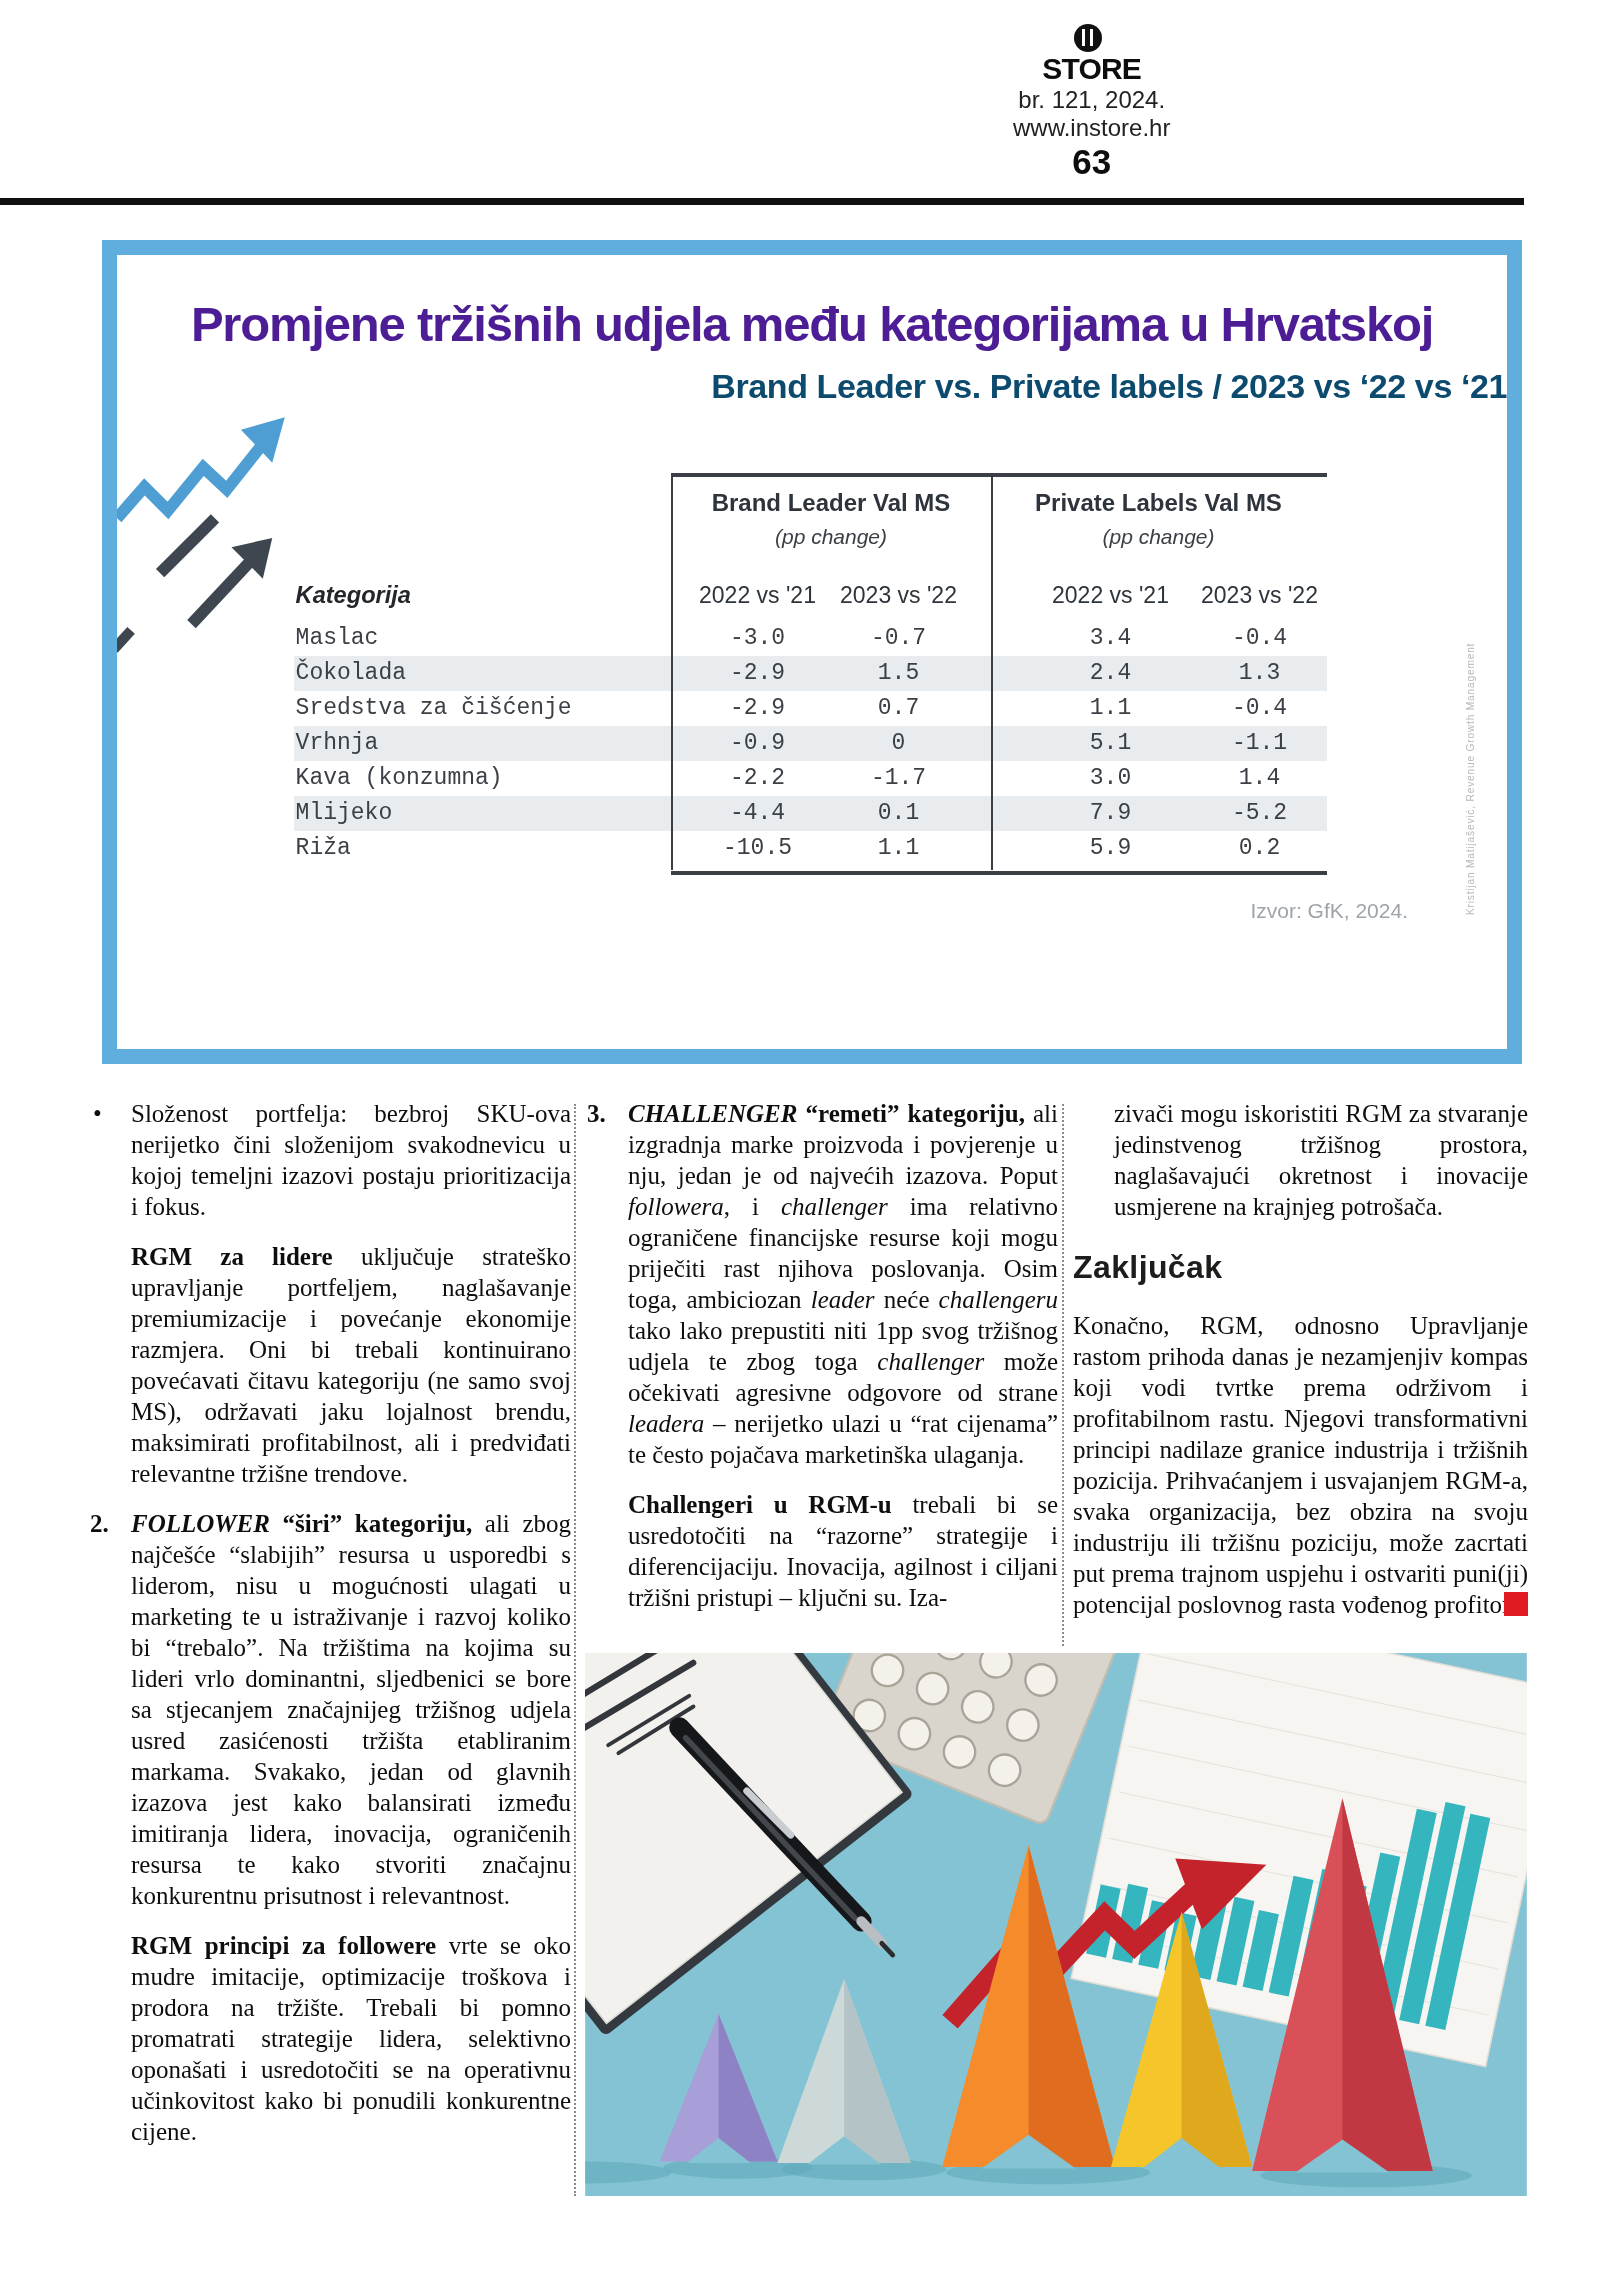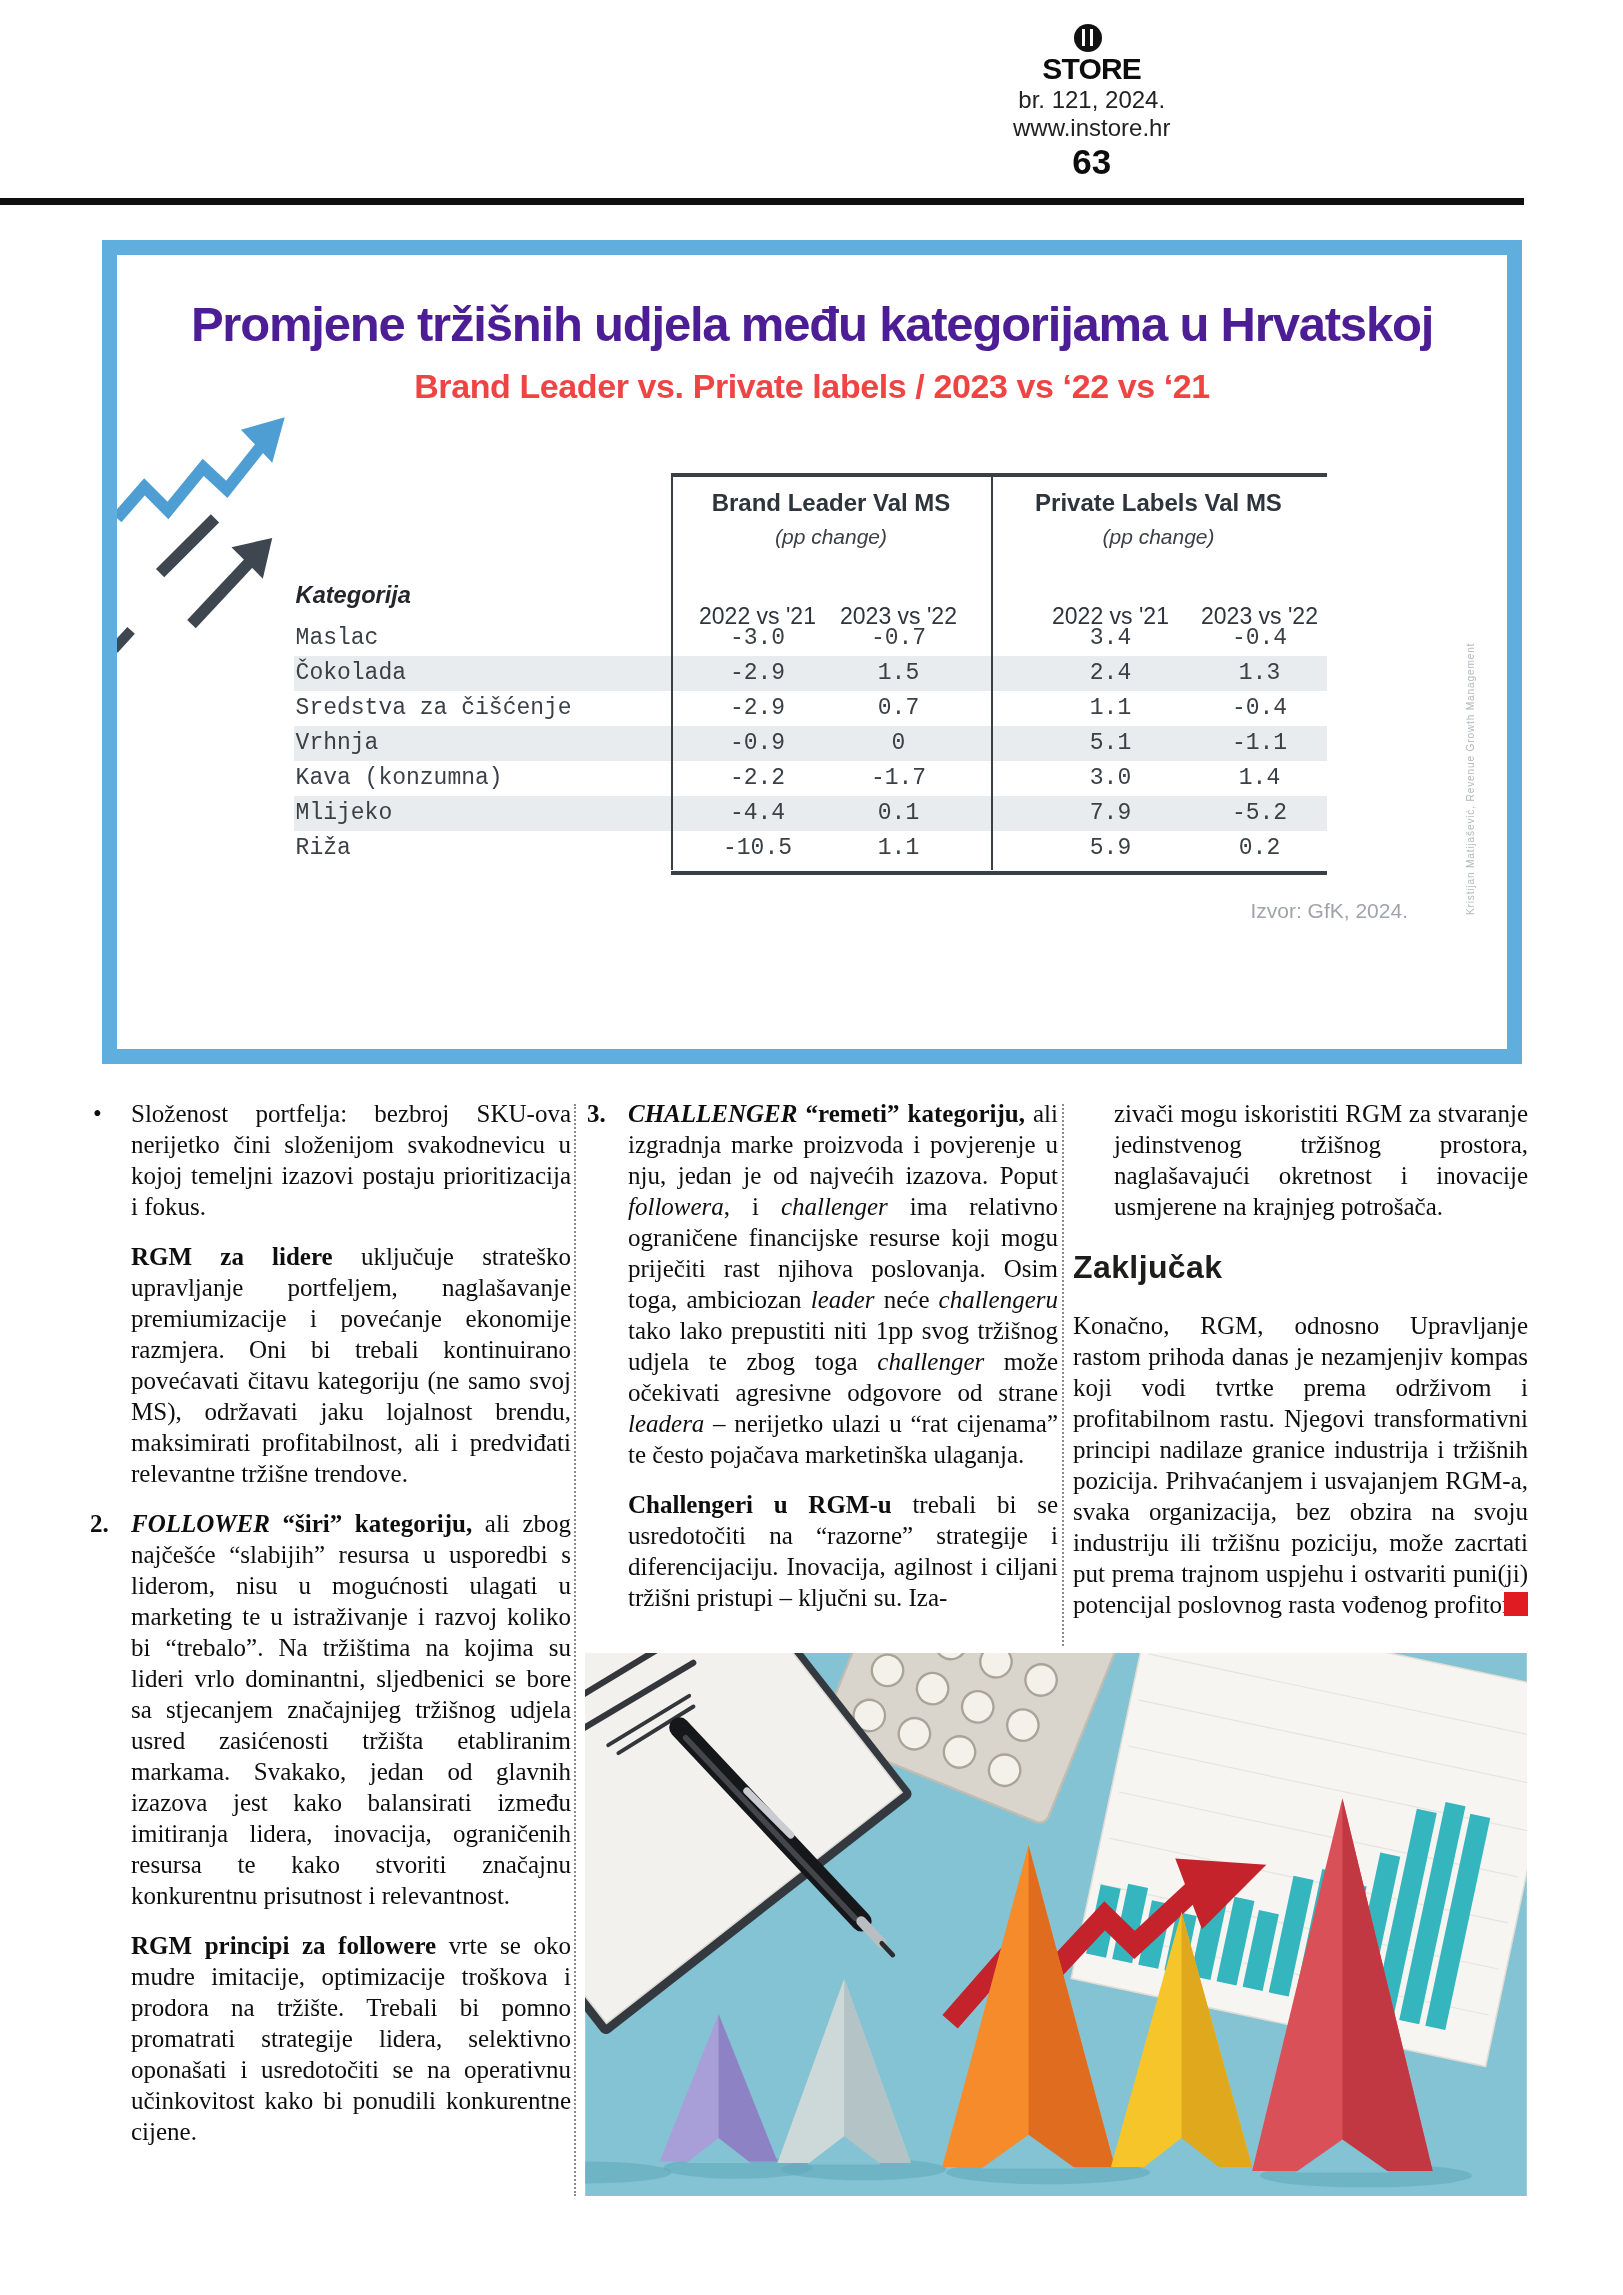--- a/index.html
+++ b/index.html
@@ -19,36 +19,36 @@
   .page-num{font-weight:bold;font-size:35px;color:#0d0d0d;}
 
   .top-rule{position:absolute;left:0;top:198px;width:1524px;height:7px;background:#0f0f0f;}
 
   
   .igbox{position:absolute;left:102px;top:240px;width:1420px;height:824px;box-sizing:border-box;
          border:15.7px solid #5FAEDE;background:#fff;}
   .ig-title{position:absolute;left:0;right:0;top:41px;text-align:center;
             font-family:"Liberation Sans",sans-serif;font-weight:bold;font-size:49px;
             letter-spacing:-1.2px;color:#4c1d95;}
-  .ig-subtitle{position:absolute;left:0;right:0;top:112px;text-align:center;
+  .ig-subtitle{position:absolute;left:0;right:0;top:112px;text-align:right;
             font-family:"Liberation Sans",sans-serif;font-weight:bold;font-size:34px;
-            letter-spacing:-0.4px;color:#ef4444;}
+            letter-spacing:-0.4px;color:#0c4a6e;}
   .sketch{position:absolute;left:0;top:118px;}
 
   .mtable{position:absolute;left:177px;top:212px;width:1033px;height:424px;
           font-family:"Liberation Sans",sans-serif;color:#3b4046;}
   .rule-top{position:absolute;left:377px;top:6.3px;width:656px;height:3.9px;background:#3a3f45;}
   .rule-bottom{position:absolute;left:377px;top:404px;width:656px;height:3.9px;background:#3a3f45;}
   .vline{position:absolute;top:6.3px;width:2.4px;height:397px;background:#3a3f45;z-index:3;}
   .vl1{left:377px;}.vl2{left:697px;}
   .ghead{position:absolute;top:22px;text-align:center;font-weight:bold;font-size:24px;color:#2e343b;}
   .g1{left:377px;width:320px;}.g2{left:697px;width:335px;}
   .gsub{position:absolute;top:58px;text-align:center;font-style:italic;font-size:21px;color:#3b4046;}
   .cathead{position:absolute;left:1.6px;top:115px;font-style:italic;font-weight:bold;font-size:23.6px;color:#23272c;}
-  .colhead{position:absolute;top:115px;width:157px;text-align:center;font-size:23px;color:#2e343b;margin-top:21px;}
+  .colhead{position:absolute;top:115px;width:157px;text-align:center;font-size:23px;color:#2e343b;}
   .c0{left:385px;}.c1{left:526px;}.c2{left:738px;}.c3{left:887px;}
   .trows{position:absolute;left:0;top:154px;width:1033px;}
   .trow{position:relative;height:35px;line-height:35px;z-index:2;font-family:Liberation Mono, monospace;}
   .trow.zebra{background:#e9ecee;}
   .tcat{position:absolute;left:1.6px;font-size:23px;}
   .tval{position:absolute;width:157px;text-align:center;font-size:23px;}
   .v0{left:385px;}.v1{left:526px;}.v2{left:738px;}.v3{left:887px;}
   .ig-source{position:absolute;right:99px;top:644px;font-family:"Liberation Sans",sans-serif;
              font-size:21px;color:#9fa4aa;}
   .ig-credit{position:absolute;left:1348px;top:157px;height:503px;

